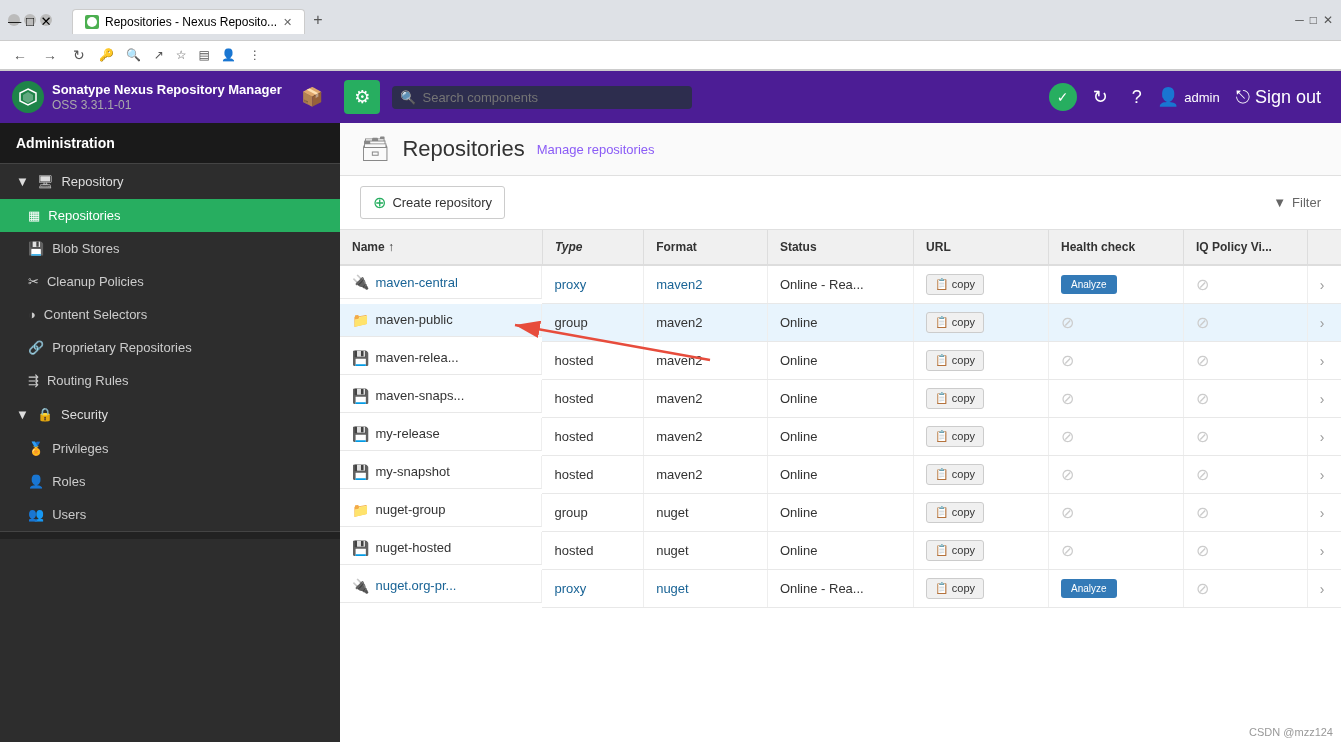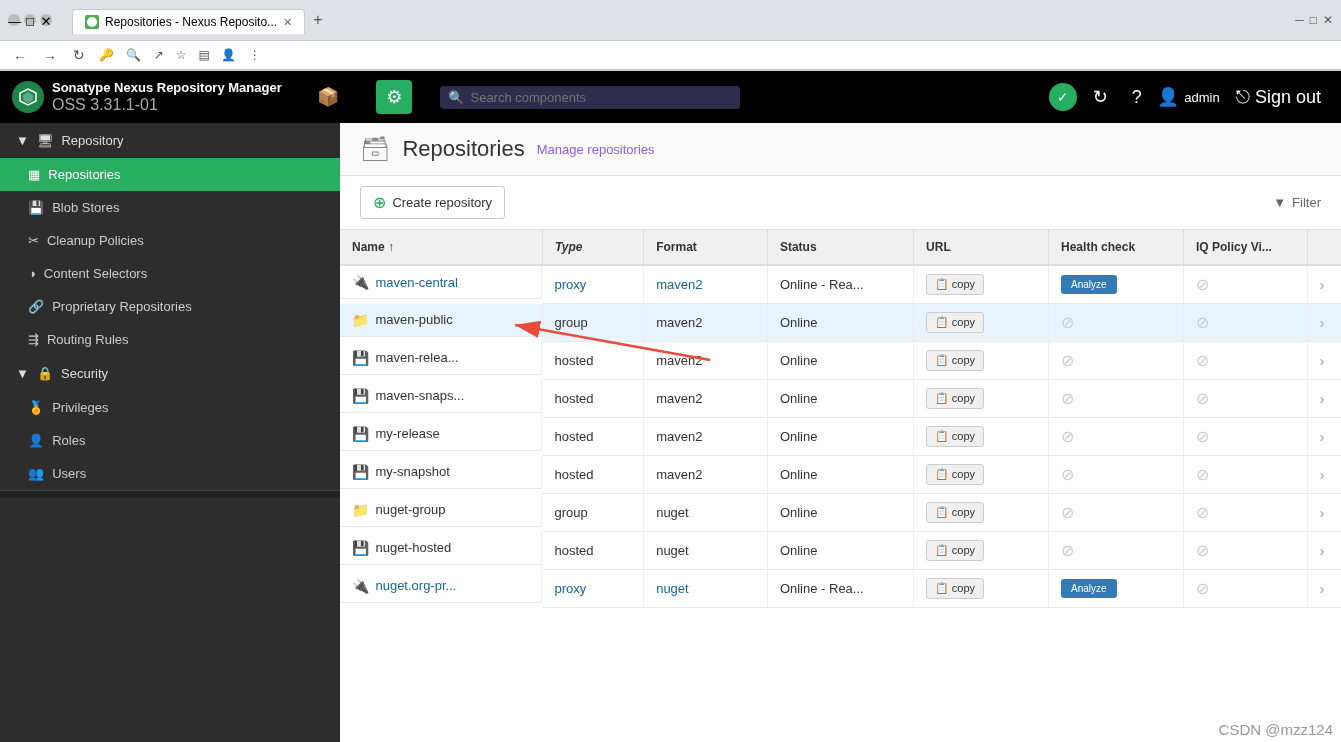--- a/index.html
+++ b/index.html
@@ -36,32 +36,32 @@
       font-size: 12px; background: #f8f8f8; color: #1a73e8;
     }
     .browser-actions { display: flex; gap: 4px; align-items: center; }
     .browser-action-btn { background: none; border: none; cursor: pointer; color: #555; font-size: 12px; padding: 2px 4px; }
 
     
     .app-container { display: flex; flex-direction: column; height: calc(742px - 70px); }
 
     
     .top-nav {
-      background: #000000; color: white;
+      background: #4c1d95; color: white;
       display: flex; align-items: center; padding: 0 12px; height: 52px;
-      gap: 28px;
+      gap: 12px;
     }
     .logo-area { display: flex; align-items: center; gap: 8px; }
     .logo-icon {
       width: 32px; height: 32px; background: #1e8449; border-radius: 50%;
       display: flex; align-items: center; justify-content: center; font-size: 16px; color: white;
     }
     .logo-text { line-height: 1.2; }
     .logo-title { font-size: 13px; font-weight: bold; color: white; }
-    .logo-sub { font-size: 16px; color: #aaa; }
+    .logo-sub { font-size: 12px; color: #aaa; }
 
     .nav-icon-btn {
       background: none; border: none; cursor: pointer; color: white;
       font-size: 18px; padding: 4px 8px;
     }
     .nav-icon-btn.active { background: #27ae60; border-radius: 4px; padding: 6px 10px; }
 
     .search-bar {
       flex: 1; max-width: 300px; display: flex; align-items: center;
       background: #2d2d4e; border-radius: 4px; padding: 4px 8px; gap: 6px;
@@ -175,21 +175,21 @@
     
     .sidebar-scroll-hint {
       height: 8px; background: #222; border-top: 1px solid #444;
     }
 
     .relative { position: relative; }
 
     
     .watermark {
       position: fixed; bottom: 4px; right: 8px;
-      font-size: 15px; color: #999;
+      font-size: 11px; color: #999;
     }
   </style>
 </head>
 <body>
 
 <div class="browser-chrome">
   <div class="browser-titlebar">
     <div class="browser-controls">
       <button class="browser-btn">—</button>
       <button class="browser-btn">□</button>
@@ -261,20 +261,21 @@
       <button class="nav-icon-btn">
         <span>⎋</span>
         <span>Sign out</span>
       </button>
     </div>
   </div>
 
   <div class="main-area">
 
     <div class="sidebar">
+      <div class="sidebar-admin-header">Administration</div>
 
       <div class="sidebar-group-header">
         <span>▼</span>
         <span>🖥</span>
         <span>Repository</span>
       </div>
 
       <div class="sidebar-item active">
         <span>▦</span>
         <span>Repositories</span>

